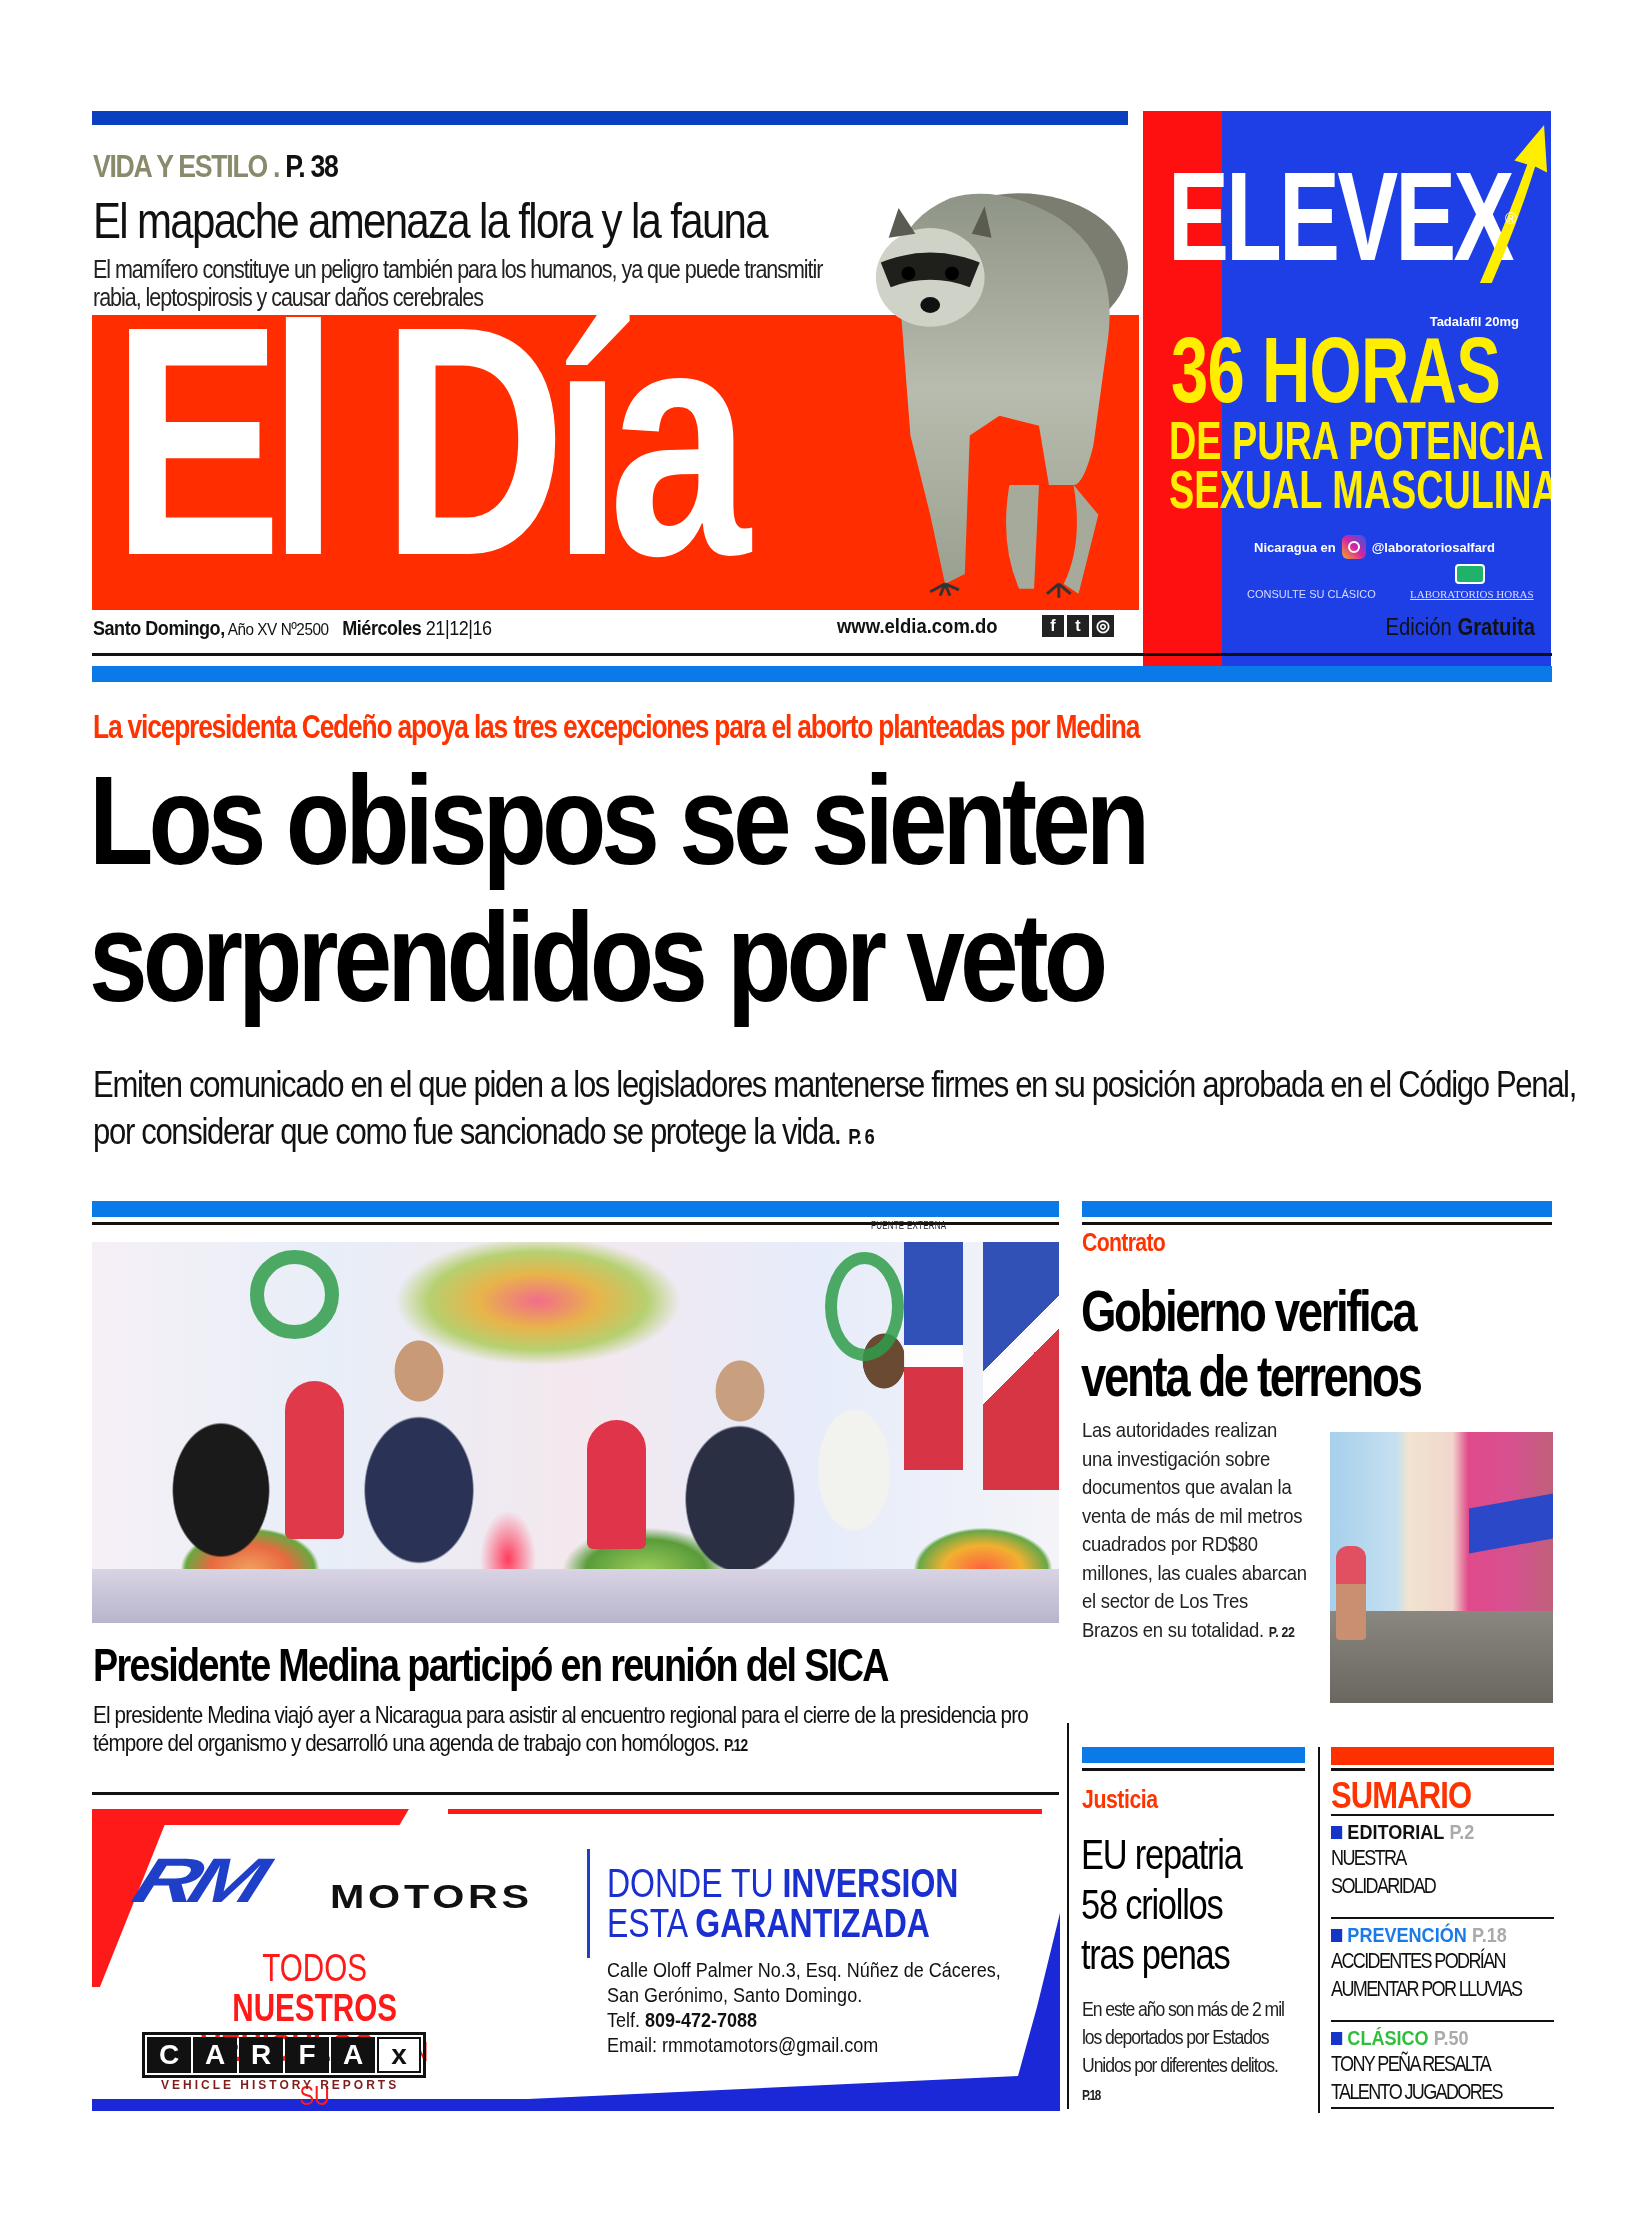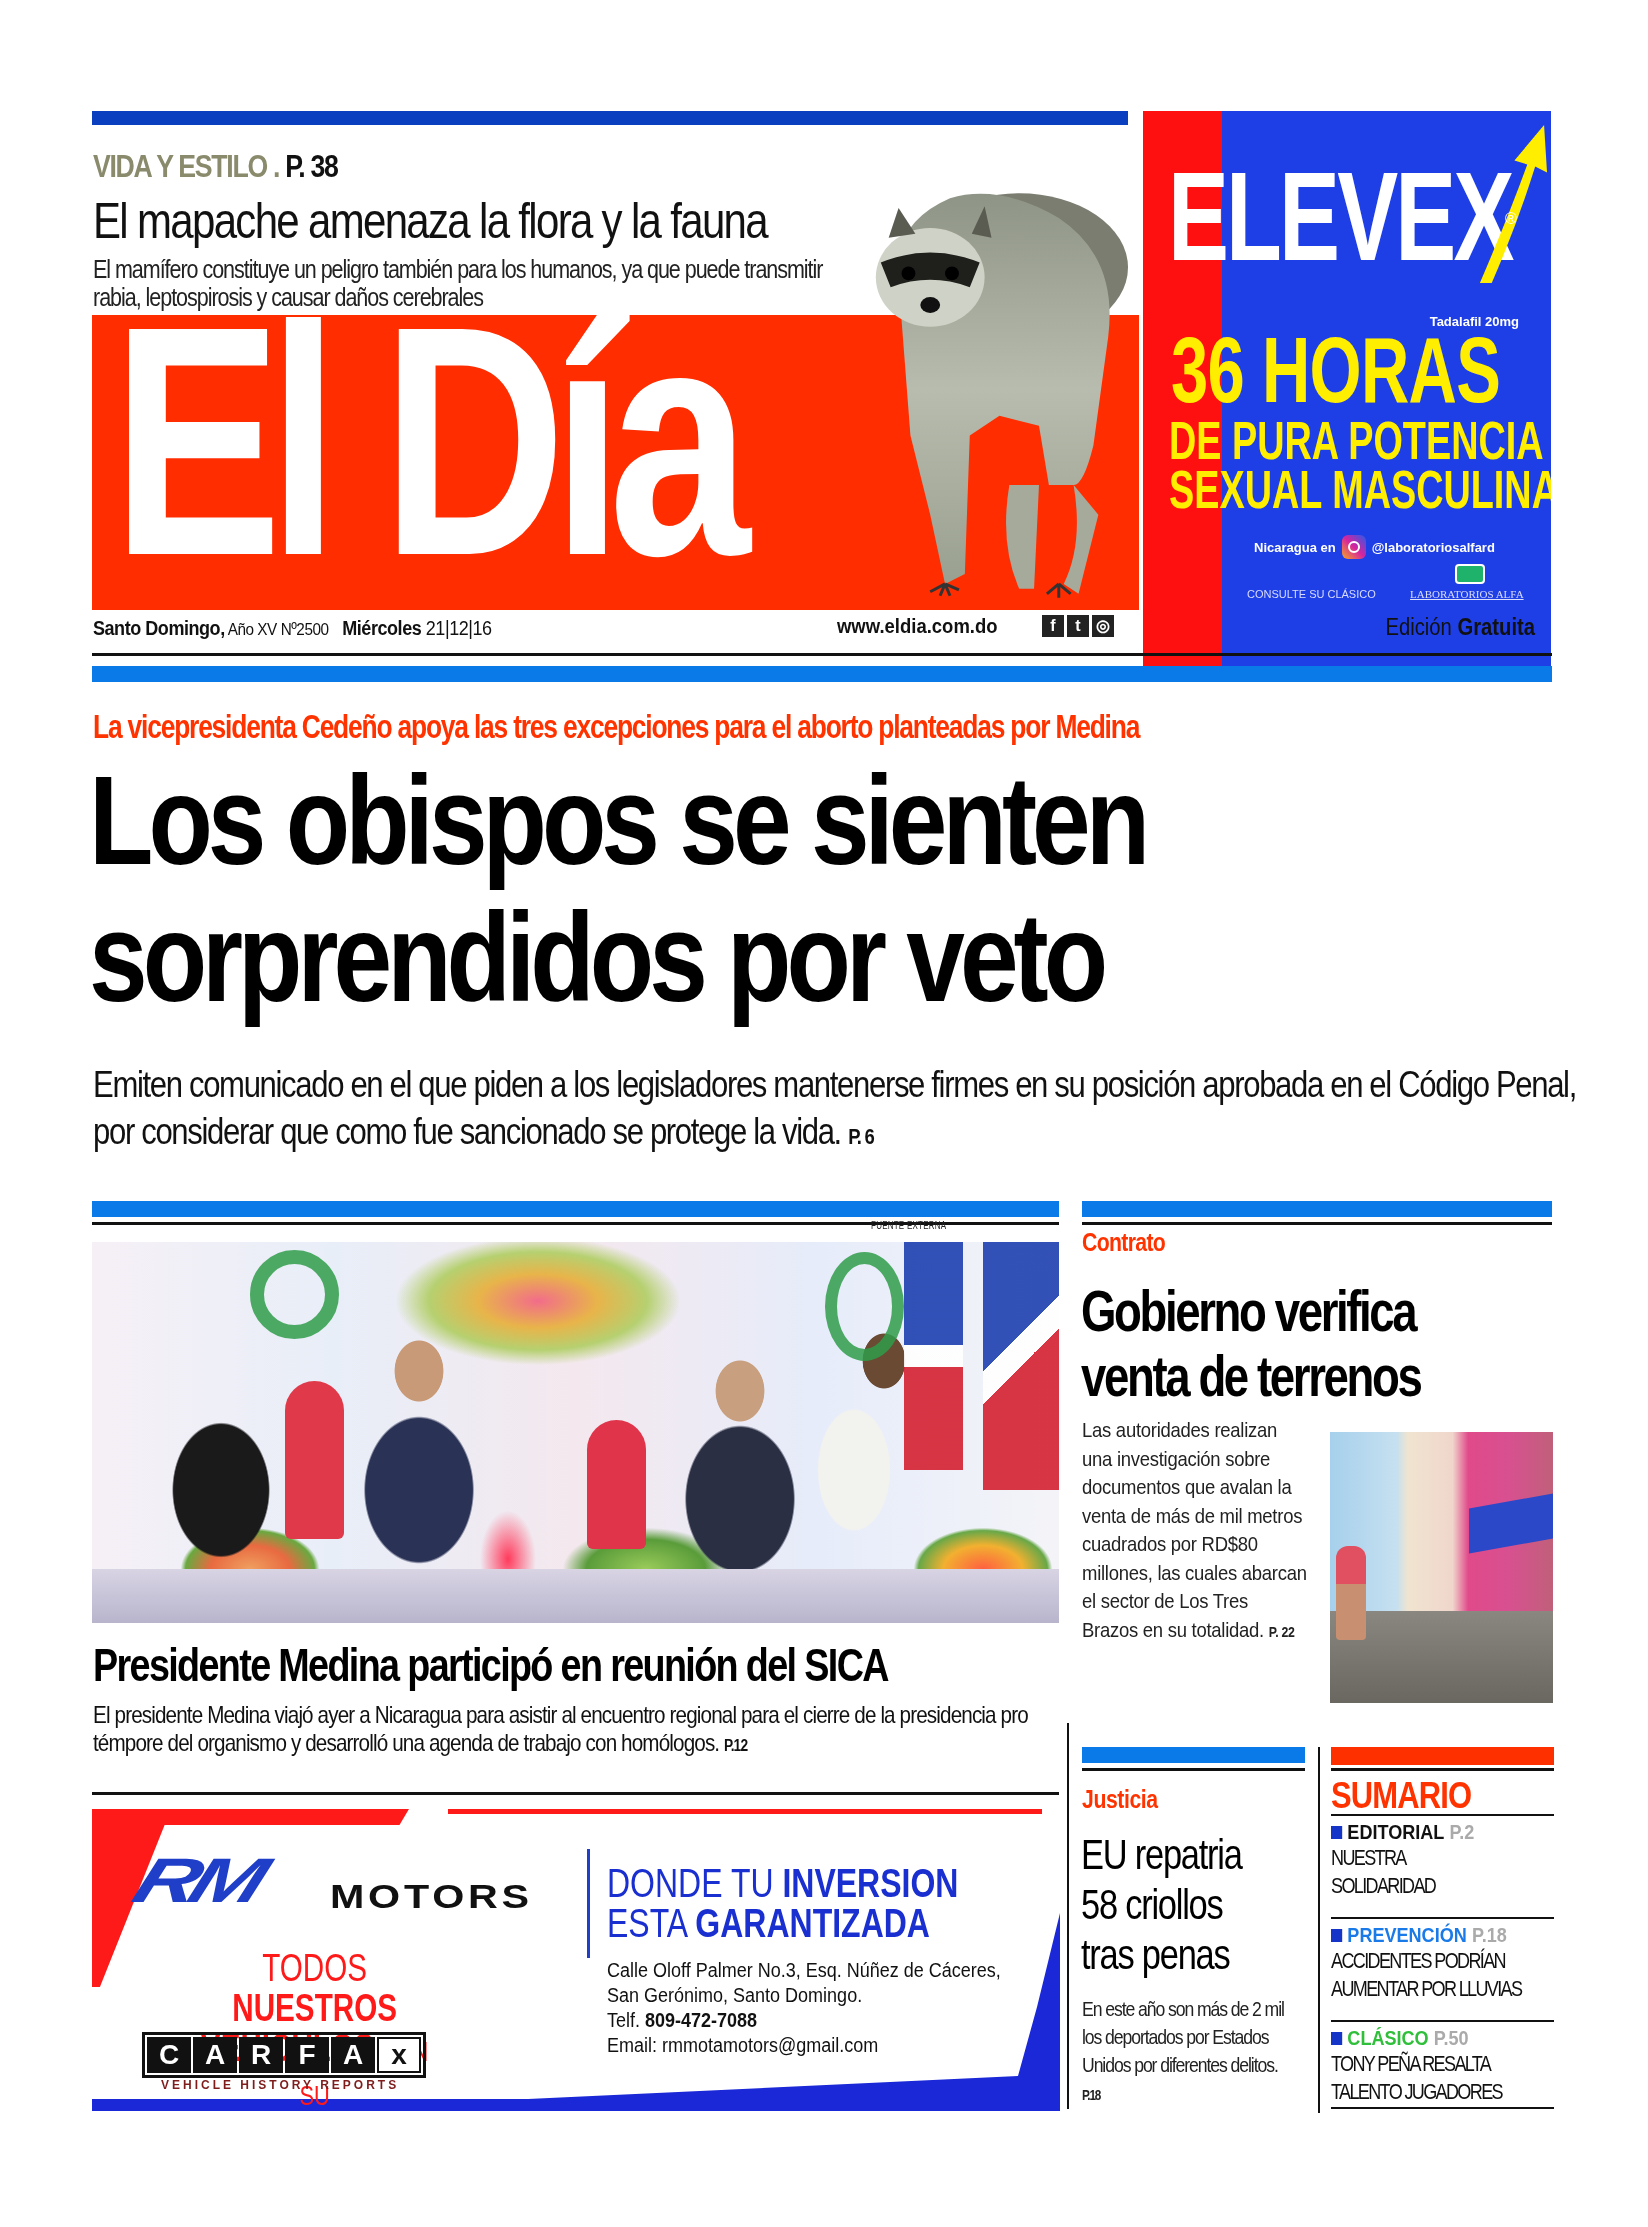--- a/index.html
+++ b/index.html
@@ -188,21 +188,21 @@
   <div class="big">36 HORAS</div>
   <div class="line2">DE PURA POTENCIA</div>
   <div class="line3">SEXUAL MASCULINA</div>
   <div class="follow">
     <span>Nicaragua en</span>
     <span class="ig"></span>
     <span>@laboratoriosalfard</span>
   </div>
   <div class="labbadge"></div>
   <div class="consult">CONSULTE SU CLÁSICO</div>
-  <div class="lab">LABORATORIOS ALFA</div>
+  <div class="lab">LABORATORIOS HORAS</div>
 </div>
 
 <div id="dateline" class="abs">
   <b>Santo Domingo,</b><span style="font-size:17px;"> Año XV Nº2500</span>&nbsp;&nbsp;&nbsp;<b>Miércoles</b><span> 21|12|16</span>
 </div>
 <div id="website" class="abs">www.eldia.com.do</div>
 <div id="social" class="abs">
   <span>f</span>
   <span>t</span>
   <span>◎</span>

